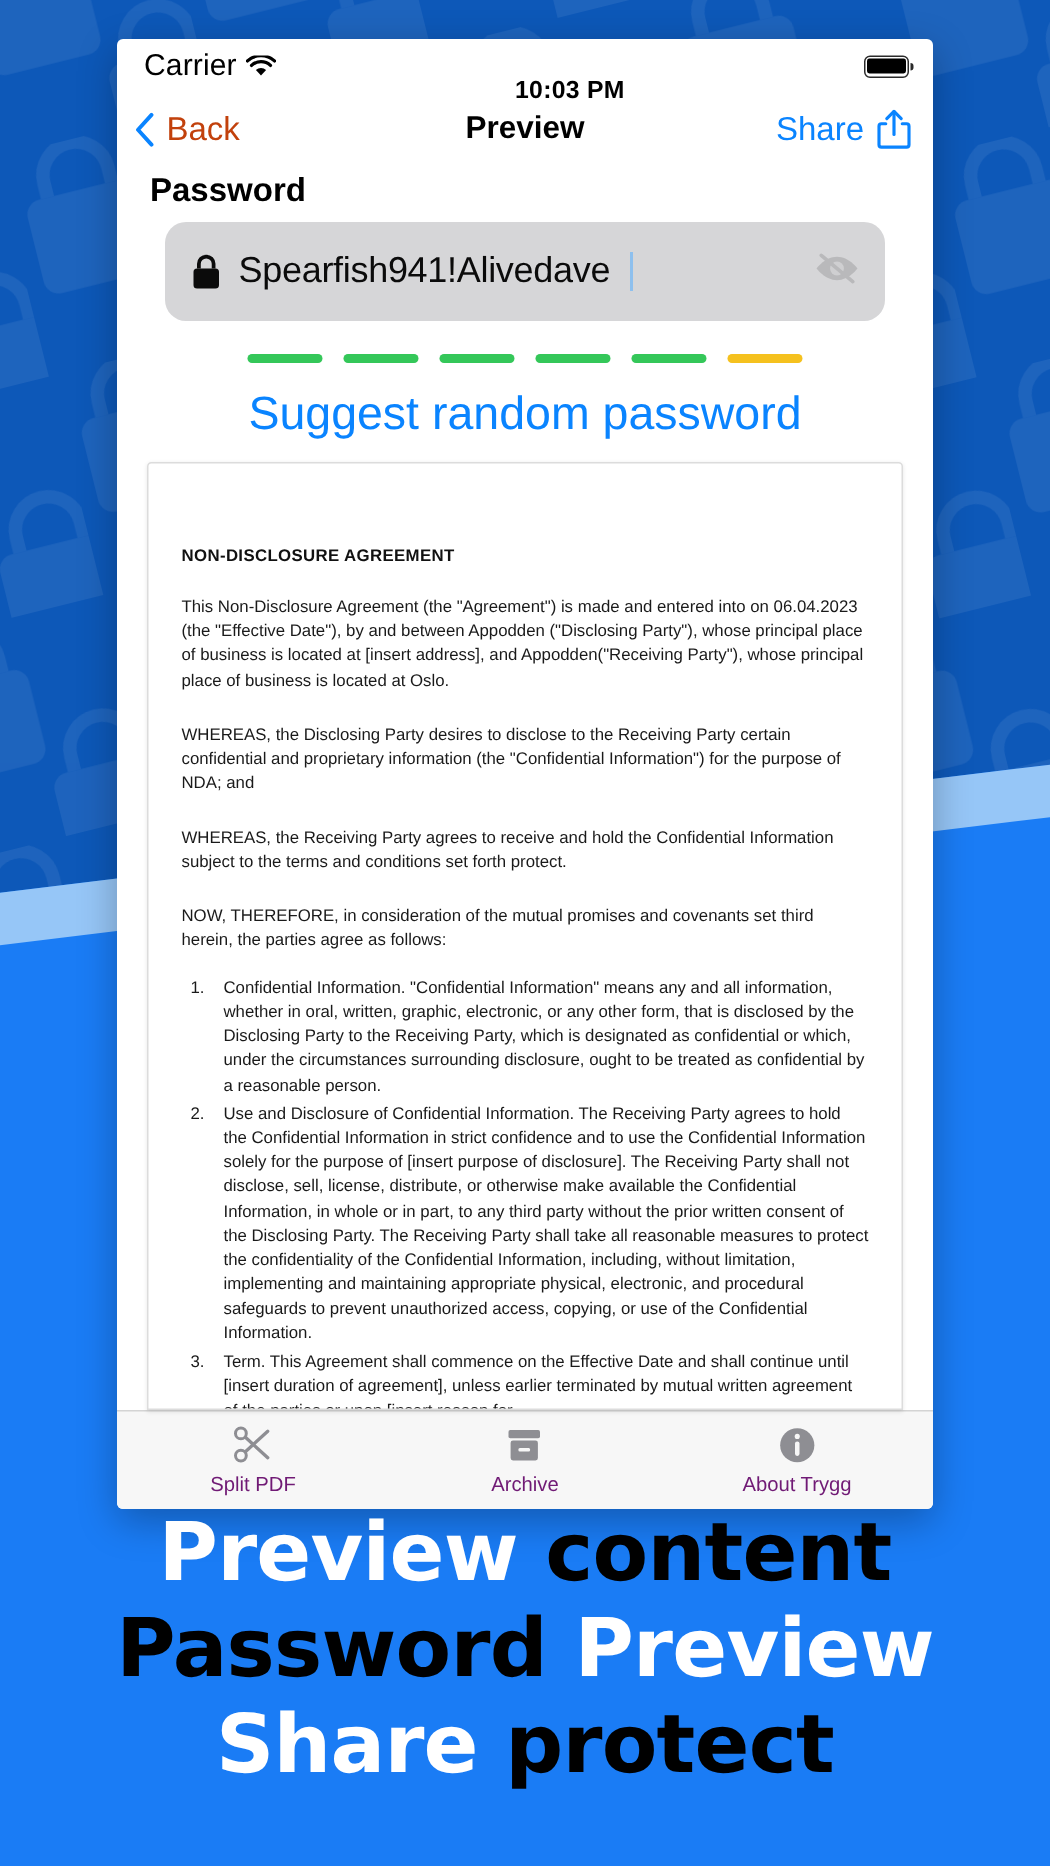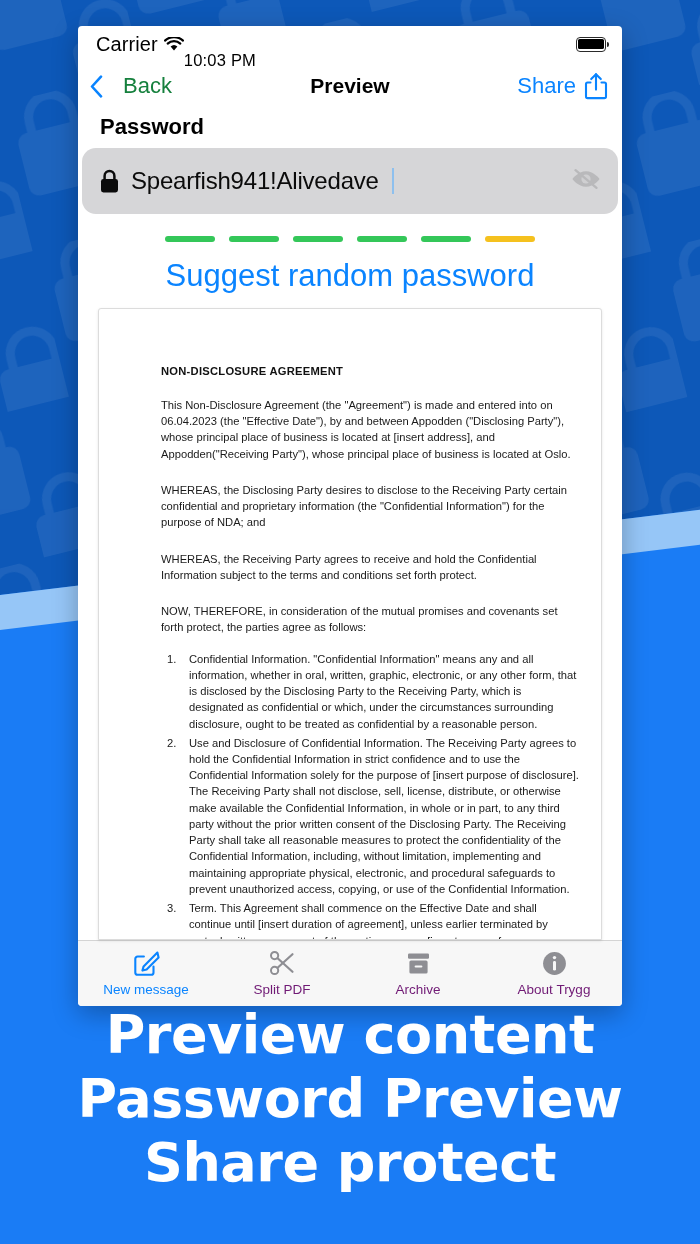--- a/index.html
+++ b/index.html
@@ -41,70 +41,70 @@
 
   
   .statusbar {
     height: 36px; flex: 0 0 36px;
     display: flex; align-items: center;
     padding: 0 16px 0 18px;
     font-size: 17px; color: #000;
   }
   .sb-left { display: flex; align-items: center; gap: 6px; }
   .sb-carrier { font-size: 20px; letter-spacing: .1px; }
-  .sb-center { flex: 1; font-weight: 400; font-size: 16.5px; letter-spacing: .2px; margin-top: 32px; }
+  .sb-center { flex: 1; text-align: center; font-weight: 700; font-size: 16.5px; letter-spacing: .2px; margin-top: 32px; }
   .sb-right { display: flex; align-items: center; }
   .battery {
     width: 30px; height: 15px; border: 1.6px solid #2a2a2a; border-radius: 4px;
     position: relative; padding: 1.4px;
   }
   .battery::after {
     content:""; position:absolute; right:-4px; top:4.5px; width:2.4px; height:5px;
     background:#2a2a2a; border-radius:0 2px 2px 0;
   }
   .battery i { display:block; width:100%; height:100%; background:#000; border-radius:1.6px; }
 
   
   .navbar {
     height: 48px; flex: 0 0 48px;
     display: flex; align-items: center; padding: 0 14px 0 12px;
     position: relative;
   }
-  .nav-back { display:flex; align-items:center; gap:20px; color:#15803d; font-size:22px; cursor:pointer; }
+  .nav-back { display:flex; align-items:center; gap:8px; color:#c2410c; font-size:22px; cursor:pointer; }
   .nav-title {
     position:absolute; left:0; right:0; text-align:center;
     font-size:21px; font-weight:700; color:#000; pointer-events:none;
   }
   .nav-share { margin-left:auto; display:flex; align-items:center; gap:8px; color:#0a84ff; font-size:22px; cursor:pointer; z-index:2; }
 
   
   .sec-title { font-size:22px; font-weight:700; color:#000; padding: 4px 0 8px 22px; }
 
   
-  .pw-wrap { padding: 0 4px; }
+  .pw-wrap { padding: 0 32px; }
   .pw-field {
     background:#d6d6d8; border-radius:14px; height:66px;
     display:flex; align-items:center; gap:12px; padding: 0 16px 0 18px;
   }
   .pw-value { font-size:24px; color:#0b0b0b; letter-spacing:-.2px; white-space:nowrap; }
   .caret { display:inline-block; width:2px; height:26px; background:#8ec0ee; vertical-align:-5px; margin-left:1px; }
   .eye { margin-left:auto; }
 
   
   .meter { display:flex; justify-content:center; gap:14px; margin-top:22px; }
   .seg { width:50px; height:6px; border-radius:4px; }
 
   .suggest { text-align:center; color:#0a84ff; font-size:31px; margin-top:16px; margin-bottom:14px; cursor:pointer; }
 
   
   .doc-card {
     margin: 0 20px; flex: 1 1 auto;
     background:#fff; border:1px solid #dcdcdc; border-top-left-radius:3px; border-top-right-radius:3px;
     box-shadow: 0 1px 3px rgba(0,0,0,.10);
-    overflow:hidden; position:relative;padding-left:40px;
+    overflow:hidden; position:relative;
   }
   .doc-inner { padding: 56px 22px 0 22px; }
   .doc-h { font-size:11.2px; font-weight:700; color:#111; letter-spacing:.25px; margin-bottom:16px; }
   .doc-p { font-size:11.2px; line-height:1.45; color:#1a1a1a; margin-bottom:15px;margin-top:20px; }
   .doc-list { list-style:none; counter-reset: item; margin-top: 4px; }
   .doc-list li {
     counter-increment: item; position:relative;
     font-size:11.2px; line-height:1.45; color:#1a1a1a;
     padding-left: 28px; margin-bottom: 3px;
   }
@@ -126,21 +126,21 @@
   
   #copy {
     position:absolute; left:0; right:0; top:1008px;
     text-align:center;
     font-family: "DejaVu Sans", sans-serif;
     font-weight:700;
     line-height: 1.0;
   }
   #copy .line { font-size:54px; letter-spacing:-.5px; margin-bottom: 10px; }
   .w-light { color:#ffffff; }
-  .w-dark  { color:#ffffff; }
+  .w-dark  { color:#000000; }
 </style>
 </head>
 <body>
 
 <div id="bg">
   <div class="bg-bright"></div>
   <div class="bg-dark"></div>
   <svg class="lock-pattern" viewBox="0 0 820 640" preserveAspectRatio="none">
     <defs>
       <g id="pad">
@@ -224,37 +224,30 @@
   </div>
 
   <div class="suggest">Suggest random password</div>
 
   <div class="doc-card">
     <div class="doc-inner">
       <div class="doc-h">NON-DISCLOSURE AGREEMENT</div>
       <div class="doc-p">This Non-Disclosure Agreement (the "Agreement") is made and entered into on 06.04.2023 (the "Effective Date"), by and between Appodden ("Disclosing Party"), whose principal place of business is located at [insert address], and Appodden("Receiving Party"), whose principal place of business is located at Oslo.</div>
       <div class="doc-p">WHEREAS, the Disclosing Party desires to disclose to the Receiving Party certain confidential and proprietary information (the "Confidential Information") for the purpose of NDA; and</div>
       <div class="doc-p">WHEREAS, the Receiving Party agrees to receive and hold the Confidential Information subject to the terms and conditions set forth protect.</div>
-      <div class="doc-p">NOW, THEREFORE, in consideration of the mutual promises and covenants set forth protect, the parties agree as follows:</div>
+      <div class="doc-p">NOW, THEREFORE, in consideration of the mutual promises and covenants set third herein, the parties agree as follows:</div>
       <ol class="doc-list">
         <li>Confidential Information. "Confidential Information" means any and all information, whether in oral, written, graphic, electronic, or any other form, that is disclosed by the Disclosing Party to the Receiving Party, which is designated as confidential or which, under the circumstances surrounding disclosure, ought to be treated as confidential by a reasonable person.</li>
         <li>Use and Disclosure of Confidential Information. The Receiving Party agrees to hold the Confidential Information in strict confidence and to use the Confidential Information solely for the purpose of [insert purpose of disclosure]. The Receiving Party shall not disclose, sell, license, distribute, or otherwise make available the Confidential Information, in whole or in part, to any third party without the prior written consent of the Disclosing Party. The Receiving Party shall take all reasonable measures to protect the confidentiality of the Confidential Information, including, without limitation, implementing and maintaining appropriate physical, electronic, and procedural safeguards to prevent unauthorized access, copying, or use of the Confidential Information.</li>
         <li>Term. This Agreement shall commence on the Effective Date and shall continue until [insert duration of agreement], unless earlier terminated by mutual written agreement of the parties or upon [insert reason for</li>
       </ol>
     </div>
   </div>
 
   <div class="tabbar">
-    <div class="tab active">
-      <svg width="27" height="27" viewBox="0 0 27 27">
-        <path d="M20.5 16.5 V22.4 a2.3 2.3 0 0 1 -2.3 2.3 H4.6 a2.3 2.3 0 0 1 -2.3 -2.3 V8.8 a2.3 2.3 0 0 1 2.3 -2.3 h6.3" fill="none" stroke="#0a84ff" stroke-width="2.1" stroke-linecap="round"></path>
-        <path d="M24.4 2.6 L10.6 16.4 L9.4 20.6 L13.6 19.4 L25.6 7.4 Z" fill="none" stroke="#0a84ff" stroke-width="2.1" stroke-linejoin="round"></path>
-      </svg>
-      <span class="tab-label">New message</span>
-    </div>
     <div class="tab">
       <svg width="27" height="27" viewBox="0 0 27 27">
         <circle cx="5.6" cy="5.6" r="3.6" fill="none" stroke="#8e8e93" stroke-width="2"></circle>
         <circle cx="5.6" cy="20.4" r="3.6" fill="none" stroke="#8e8e93" stroke-width="2"></circle>
         <path d="M8.6 8.2 L23.5 21.8" stroke="#8e8e93" stroke-width="2.2" stroke-linecap="round" fill="none"></path>
         <path d="M8.6 17.8 L23.5 4.2" stroke="#8e8e93" stroke-width="2.2" stroke-linecap="round" fill="none"></path>
       </svg>
       <span class="tab-label">Split PDF</span>
     </div>
     <div class="tab">

